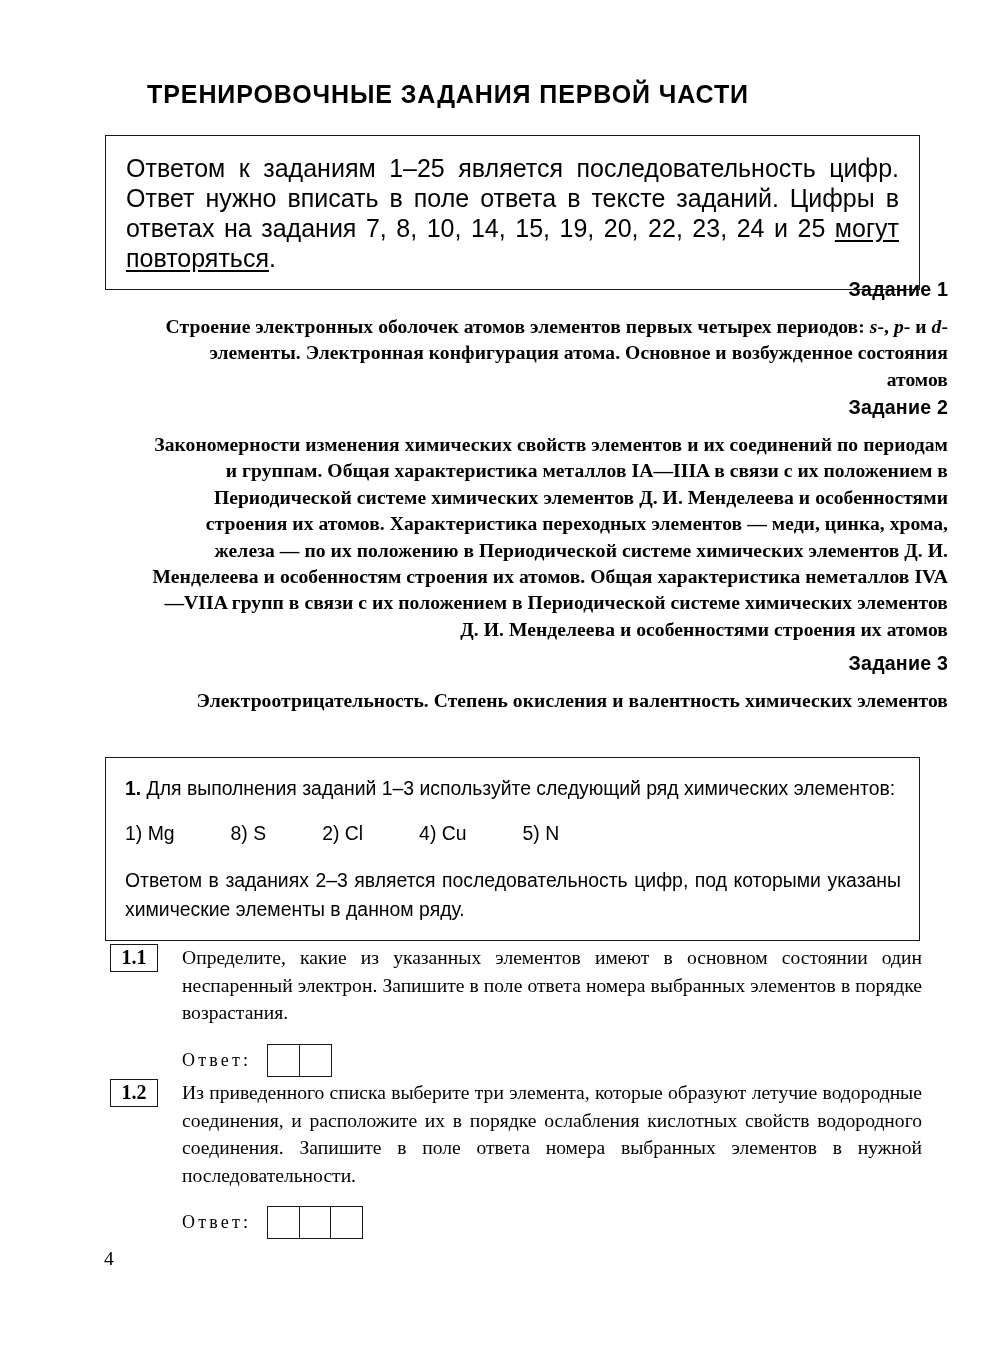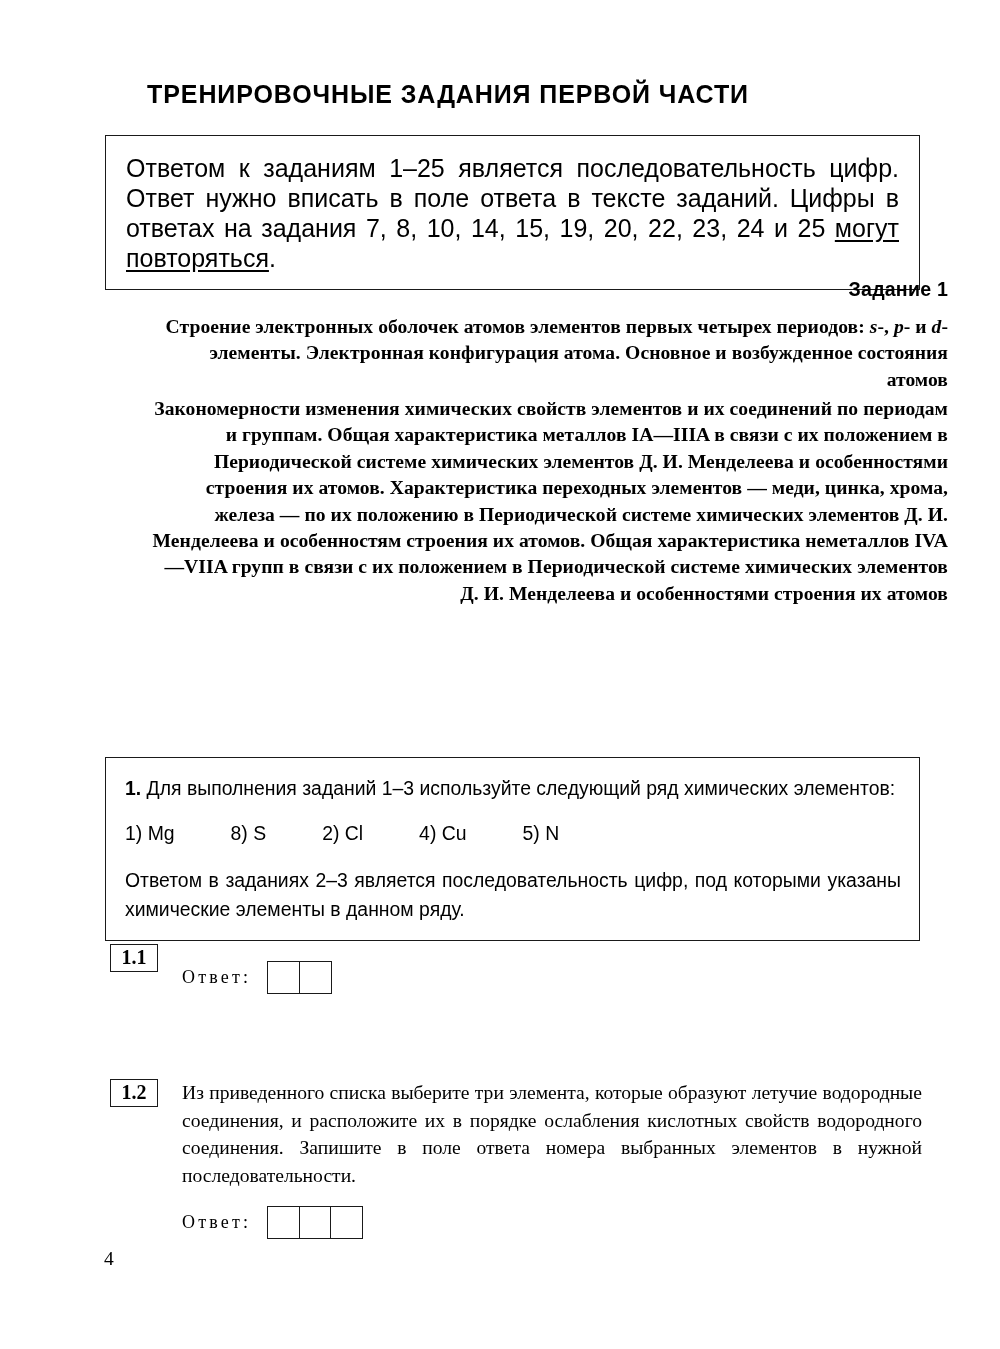--- a/index.html
+++ b/index.html
@@ -193,39 +193,45 @@
   <div class="framed intro-box">
     <p><span>Ответом к заданиям 1–25 является последовательность цифр. Ответ нужно вписать в поле ответа в тексте заданий. Цифры в ответах на задания 7, 8, 10, 14, 15, 19, 20, 22, 23, 24 и 25 </span><span class="u-line">могут повторяться</span><span>.</span></p>
   </div>
 
   <div class="topic topic-1">
     <div class="topic-heading">Задание 1</div>
     <div class="topic-desc"><span>Строение электронных оболочек атомов элементов первых четырех периодов: </span><i>s</i><span>-, </span><i>p</i><span>- и </span><i>d</i><span>-элементы. Электронная конфигурация атома. Основное и возбужденное состояния атомов</span></div>
   </div>
 
   <div class="topic topic-2">
+    <div class="topic-heading">Задание 2</div>
     <div class="topic-desc">Закономерности изменения химических свойств элементов и их соединений по периодам и группам. Общая характеристика металлов IA—IIIA в связи с их положением в Периодической системе химических элементов Д. И. Менделеева и особенностями строения их атомов. Характеристика переходных элементов — меди, цинка, хрома, железа — по их положению в Периодической системе химических элементов Д. И. Менделеева и особенностям строения их атомов. Общая характеристика неметаллов IVA—VIIA групп в связи с их положением в Периодической системе химических элементов Д. И. Менделеева и особенностями строения их атомов</div>
   </div>
 
+  <div class="topic topic-3">
+    <div class="topic-heading">Задание 3</div>
+    <div class="topic-desc">Электроотрицательность. Степень окисления и валентность химических элементов</div>
+  </div>
 
   <div class="framed exercise-box">
     <p class="lead"><b>1.</b><span> Для выполнения заданий 1–3 используйте следующий ряд химических элементов:</span></p>
     <div class="element-row">
       <span class="element-item">1) Mg</span>
       <span class="element-item">8) S</span>
       <span class="element-item">2) Cl</span>
       <span class="element-item">4) Cu</span>
       <span class="element-item">5) N</span>
     </div>
     <p>Ответом в заданиях 2–3 является последовательность цифр, под которыми указаны химические элементы в данном ряду.</p>
   </div>
 
   <div class="question q-11">
     <div class="q-label">1.1</div>
     <div class="q-body">
+      <p class="q-text">Определите, какие из указанных элементов имеют в основном состоянии один неспаренный электрон. Запишите в поле ответа номера выбранных элементов в порядке возрастания.</p>
       <div class="answer-row">
         <span class="answer-label">Ответ:</span>
         <div class="answer-cells">
           <div class="answer-cell"></div>
           <div class="answer-cell"></div>
         </div>
       </div>
     </div>
   </div>
 

